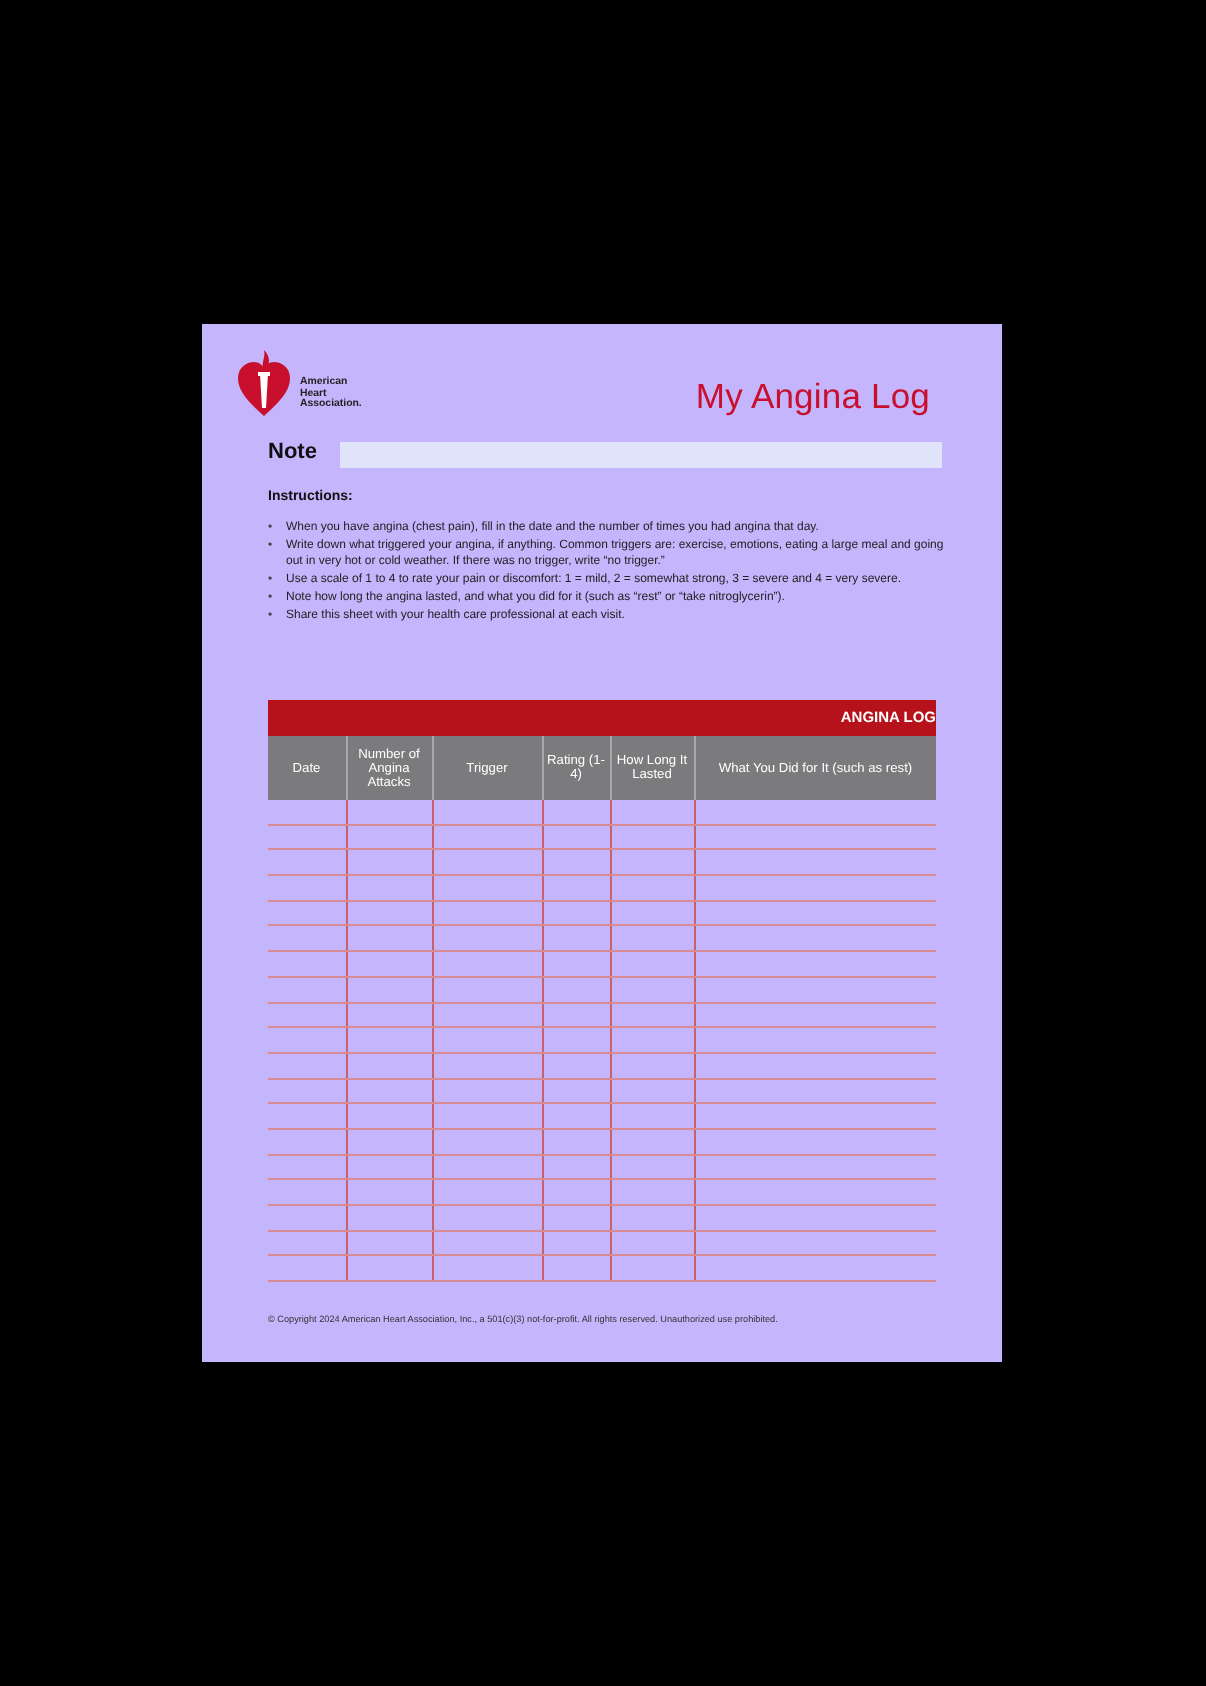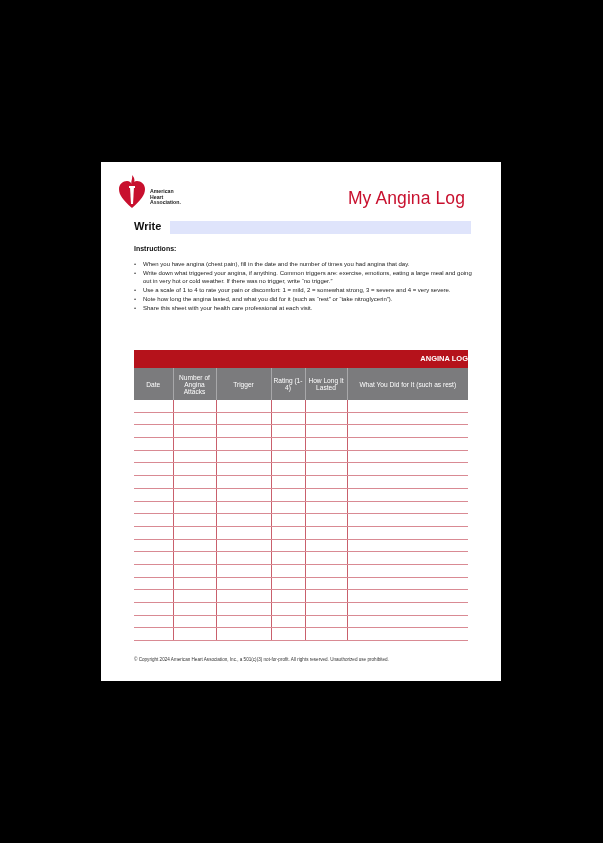--- a/index.html
+++ b/index.html
@@ -3,21 +3,21 @@
   <meta charset="utf-8">
   <style>
     html, body { margin: 0; padding: 0; }
     body {
       width: 603px; height: 843px; background: #000000;
       position: relative; overflow: hidden;
       font-family: "Liberation Sans", "DejaVu Sans", sans-serif;
     }
     .page {
       position: absolute; left: 101px; top: 162px;
-      width: 400px; height: 519px; background: #ffffff;
+      width: 400px; height: 519px; background: #c4b5fd;
     }
     .logo {
       position: absolute; left: 16px; top: 12px; width: 80px; height: 40px;
     }
     .logo svg { position: absolute; left: 0; top: 0; }
     .logo-text {
       position: absolute; left: 33px; top: 15px;
       font-size: 5.2px; line-height: 5.6px; font-weight: bold; color: #222;
       white-space: pre-line;
     }
@@ -85,21 +85,21 @@
       <path d="M12 12 L18 12 L18 14 L12 14 Z" fill="#ffffff"></path>
       <path d="M15 11 C13 8 16 5 15 1 C18 4 18 7 16.5 11 Z" fill="#c8102e"></path>
     </svg>
     <div class="logo-text">American
 Heart
 Association.</div>
   </div>
 
   <div class="title">My Angina Log</div>
 
-  <div class="name-label">Write</div>
+  <div class="name-label">Note</div>
   <input class="name-field" type="text" value="" style="">
 
   <div class="instr-title">Instructions:</div>
   <ul class="instr-list">
     <li>When you have angina (chest pain), fill in the date and the number of times you had angina that day.</li>
     <li>Write down what triggered your angina, if anything. Common triggers are: exercise, emotions, eating a large meal and going out in very hot or cold weather. If there was no trigger, write “no trigger.”</li>
     <li>Use a scale of 1 to 4 to rate your pain or discomfort: 1 = mild, 2 = somewhat strong, 3 = severe and 4 = very severe.</li>
     <li>Note how long the angina lasted, and what you did for it (such as “rest” or “take nitroglycerin”).</li>
     <li>Share this sheet with your health care professional at each visit.</li>
   </ul>

